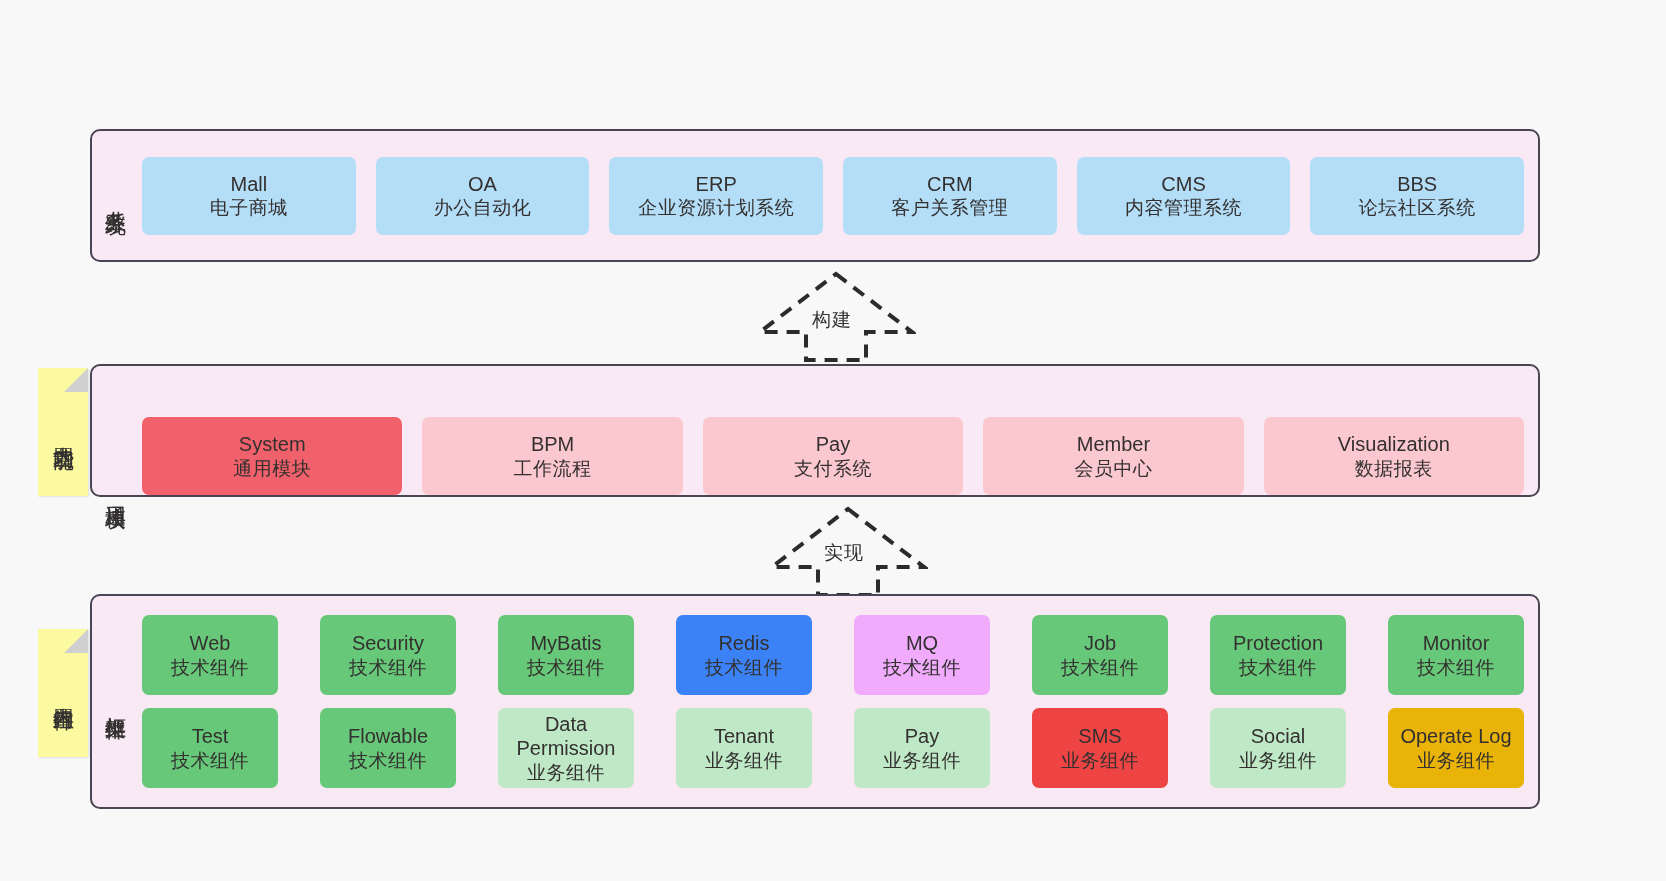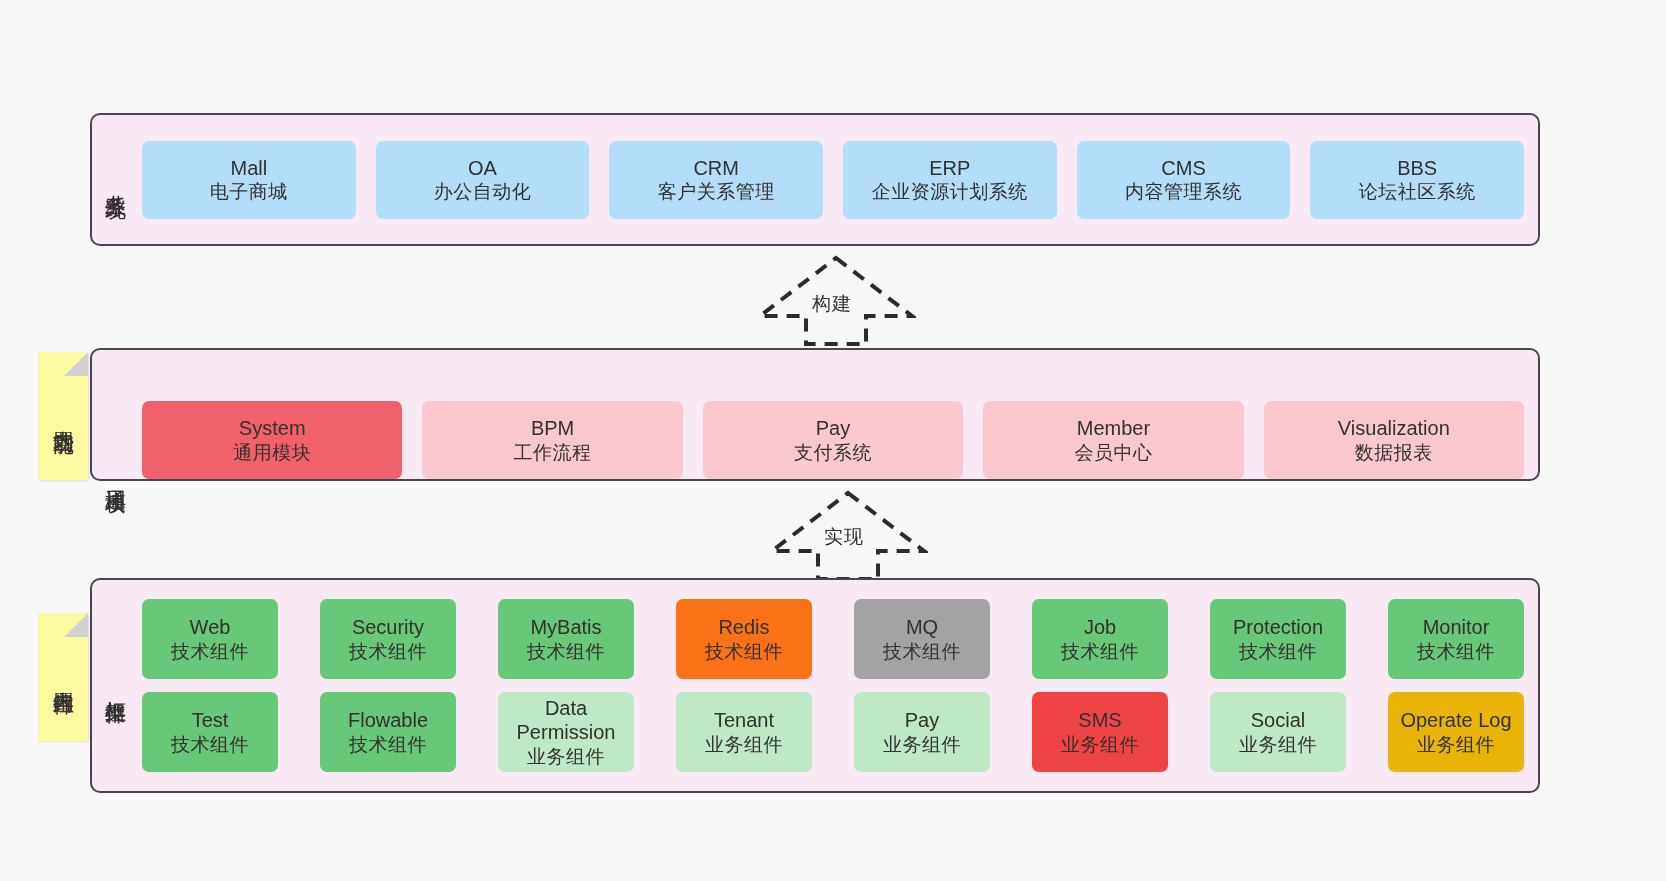--- a/index.html
+++ b/index.html
@@ -11,21 +11,21 @@
     width: 1666px;
     height: 881px;
     font-family: "Liberation Sans", "DejaVu Sans", sans-serif;
     color: #333333;
     overflow: hidden;
     position: relative;
   }
 
   #canvas {
     position: absolute;
-    left: 0; top: 0;
+    left: 0; top: 16px;
     width: 1666px;
     height: 716px;
   }
 
   
   .layer {
     position: absolute;
     box-sizing: border-box;
     background: #f9e9f4;
     border: 2px solid #4a4453;
@@ -158,26 +158,26 @@
       <div class="card-row">
         <div class="card" style="background:#b4def8">
           <span class="en">Mall</span>
           <span class="cn">电子商城</span>
         </div>
         <div class="card" style="background:#b4def8">
           <span class="en">OA</span>
           <span class="cn">办公自动化</span>
         </div>
         <div class="card" style="background:#b4def8">
+          <span class="en">ERP</span>
+          <span class="cn">企业资源计划系统</span>
+        </div>
+        <div class="card" style="background:#b4def8">
           <span class="en">CRM</span>
           <span class="cn">客户关系管理</span>
-        </div>
-        <div class="card" style="background:#b4def8">
-          <span class="en">ERP</span>
-          <span class="cn">企业资源计划系统</span>
         </div>
         <div class="card" style="background:#b4def8">
           <span class="en">CMS</span>
           <span class="cn">内容管理系统</span>
         </div>
         <div class="card" style="background:#b4def8">
           <span class="en">BBS</span>
           <span class="cn">论坛社区系统</span>
         </div>
       </div>
@@ -240,25 +240,25 @@
           <span class="cn">技术组件</span>
         </div>
         <div class="card" style="background:#66c878">
           <span class="en">Security</span>
           <span class="cn">技术组件</span>
         </div>
         <div class="card" style="background:#66c878">
           <span class="en">MyBatis</span>
           <span class="cn">技术组件</span>
         </div>
-        <div class="card" style="background:#f97316">
+        <div class="card" style="background:#3b82f6">
           <span class="en">Redis</span>
           <span class="cn">技术组件</span>
         </div>
-        <div class="card" style="background:#a3a3a3">
+        <div class="card" style="background:#f0abfc">
           <span class="en">MQ</span>
           <span class="cn">技术组件</span>
         </div>
         <div class="card" style="background:#66c878">
           <span class="en">Job</span>
           <span class="cn">技术组件</span>
         </div>
         <div class="card" style="background:#66c878">
           <span class="en">Protection</span>
           <span class="cn">技术组件</span>

